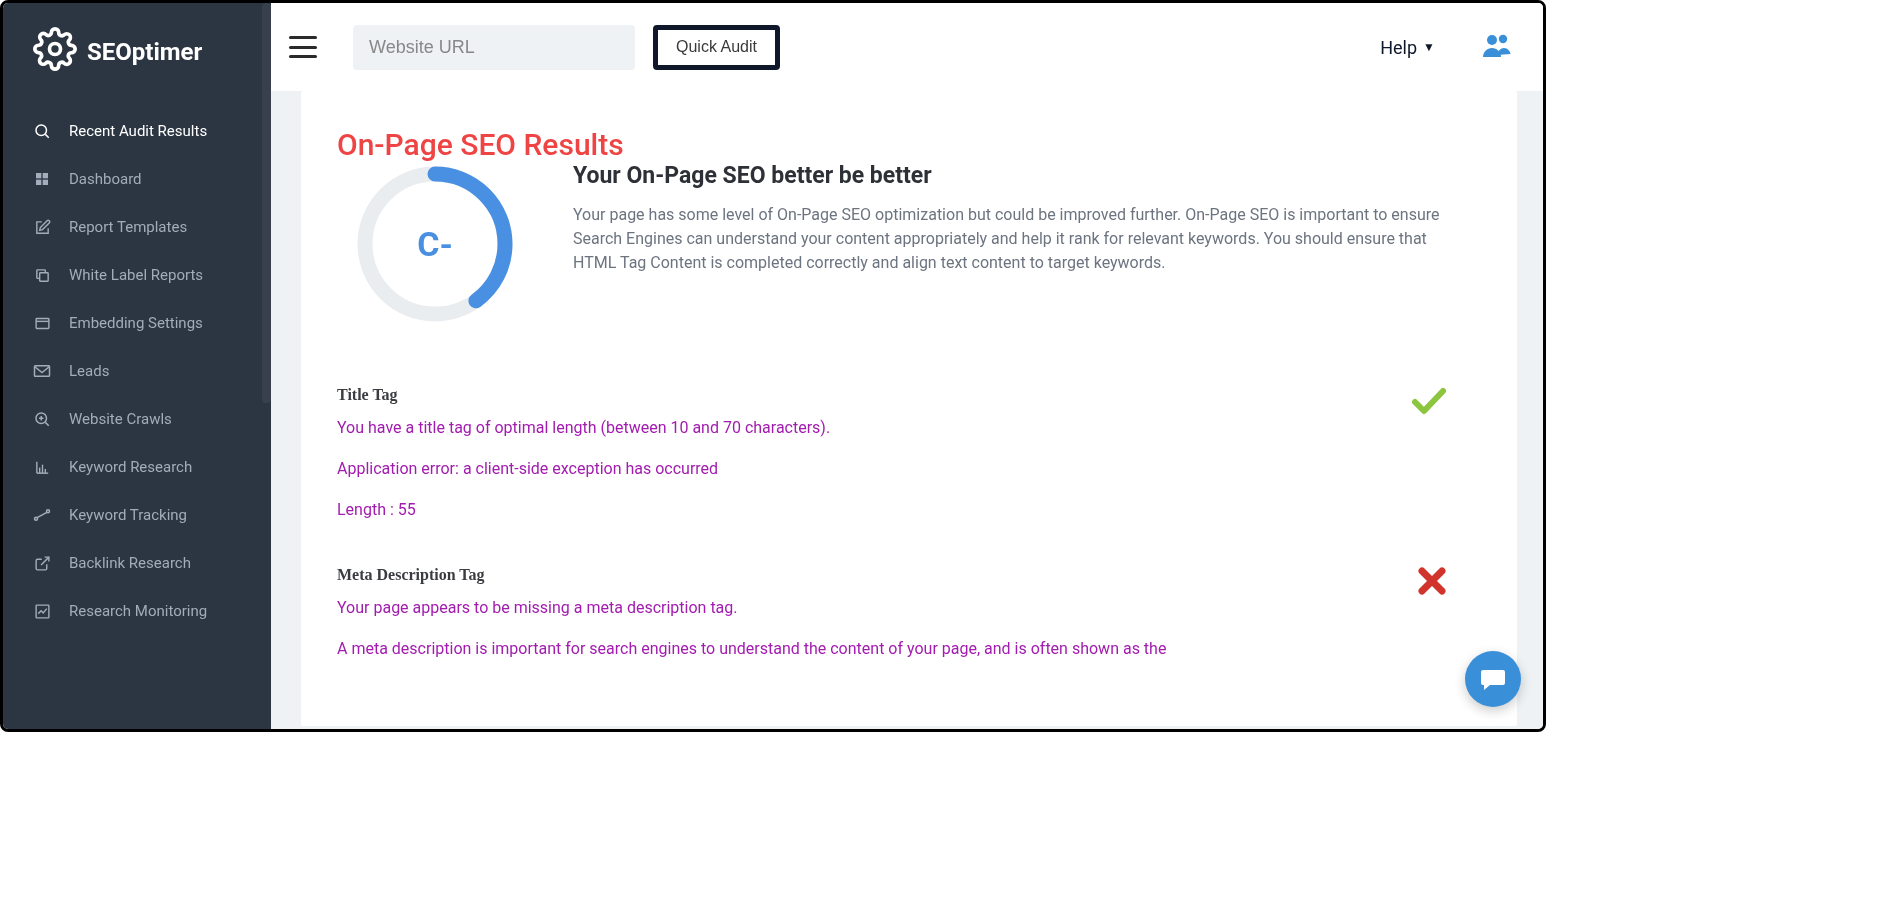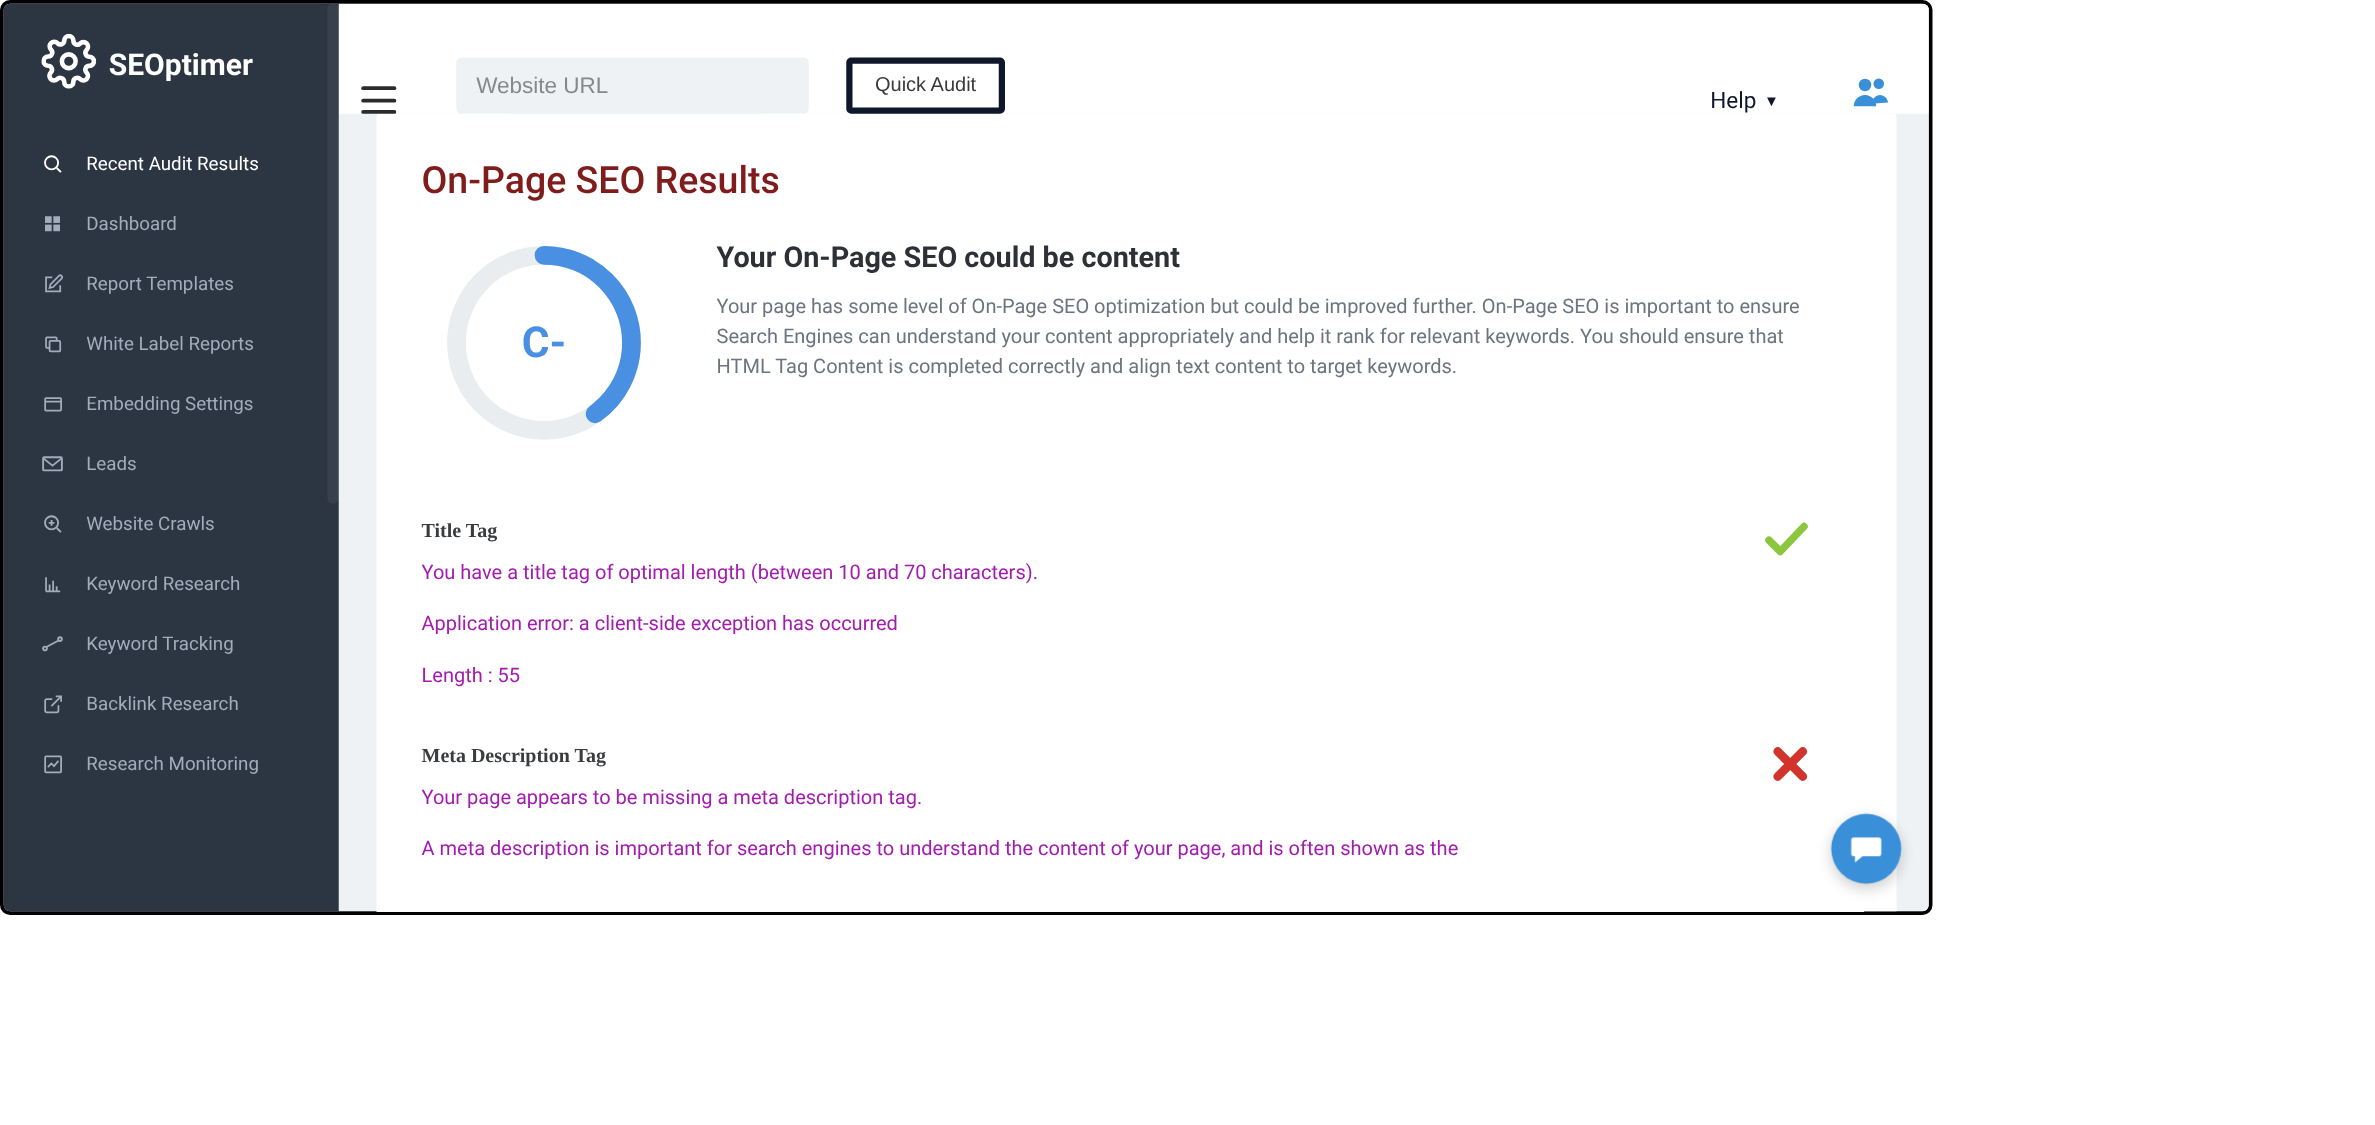--- a/index.html
+++ b/index.html
@@ -52,23 +52,23 @@
     font-size: 15px;
     cursor: pointer;
   }
   .nav-item.active { color: #ffffff; }
   .nav-item .icon { width: 18px; height: 18px; display: flex; align-items: center; justify-content: center; flex-shrink: 0; }
   .main { flex: 1; display: flex; flex-direction: column; background: #eef2f5; overflow: hidden; }
   .topbar {
     height: 88px;
     background: #ffffff;
     display: flex;
-    align-items: flex-end;
+    align-items: center;
     padding: 0 30px 0 18px;
-    gap: 30px;
+    gap: 18px;
   }
   .hamburger { width: 28px; height: 22px; display: flex; flex-direction: column; justify-content: space-between; cursor: pointer; margin-right: 18px; }
   .hamburger span { display: block; height: 3px; background: #2b2b2b; border-radius: 2px; }
   .url-input {
     width: 282px;
     height: 45px;
     background: #eef2f5;
     border: none;
     border-radius: 4px;
     padding: 0 16px;
@@ -99,21 +99,21 @@
   }
   .help-caret { font-size: 12px; }
   .users-icon { color: #3a8fd9; margin-left: 28px; cursor: pointer; }
   .content { flex: 1; overflow-y: auto; padding: 0 26px 0 30px; }
   .panel {
     background: #ffffff;
     border-radius: 2px;
     padding: 36px 36px 20px 36px;
     margin-top: 0;
   }
-  .panel-title { font-size: 30px; font-weight: 500; color: #7f1d1d; margin-bottom: 30px; }
+  .panel-title { font-size: 30px; font-weight: 500; color: #ef4444; }
   .summary { display: flex; gap: 56px; align-items: flex-start; margin-bottom: 60px; padding-left: 16px; padding-right: 34px; }
   .gauge { position: relative; width: 164px; height: 164px; flex-shrink: 0; }
   .gauge svg { transform: rotate(-90deg); }
   .gauge-label {
     position: absolute;
     top: 50%; left: 50%;
     transform: translate(-50%, -50%);
     font-size: 34px;
     font-weight: 700;
     color: #4a90e2;
@@ -296,21 +296,21 @@
 
         <div class="summary">
           <div class="gauge">
             <svg width="164" height="164" viewBox="0 0 164 164">
               <circle cx="82" cy="82" r="70" fill="none" stroke="#e9edf0" stroke-width="15"></circle>
               <circle cx="82" cy="82" r="70" fill="none" stroke="#4a90e2" stroke-width="15" stroke-linecap="round" stroke-dasharray="439.8" stroke-dashoffset="263.9"></circle>
             </svg>
             <div class="gauge-label">C-</div>
           </div>
           <div class="summary-text">
-            <h2>Your On-Page SEO could be content</h2>
+            <h2>Your On-Page SEO better be better</h2>
             <p>Your page has some level of On-Page SEO optimization but could be improved further. On-Page SEO is important to ensure Search Engines can understand your content appropriately and help it rank for relevant keywords. You should ensure that HTML Tag Content is completed correctly and align text content to target keywords.</p>
           </div>
         </div>
 
         <div class="check-item">
           <div class="check-status">
             <svg width="36" height="30" viewBox="0 0 36 30">
                 <polyline points="4,16 13,25 32,5" fill="none" stroke="#8cc63f" stroke-width="6" stroke-linecap="round" stroke-linejoin="round"></polyline>
               </svg>
           </div>

